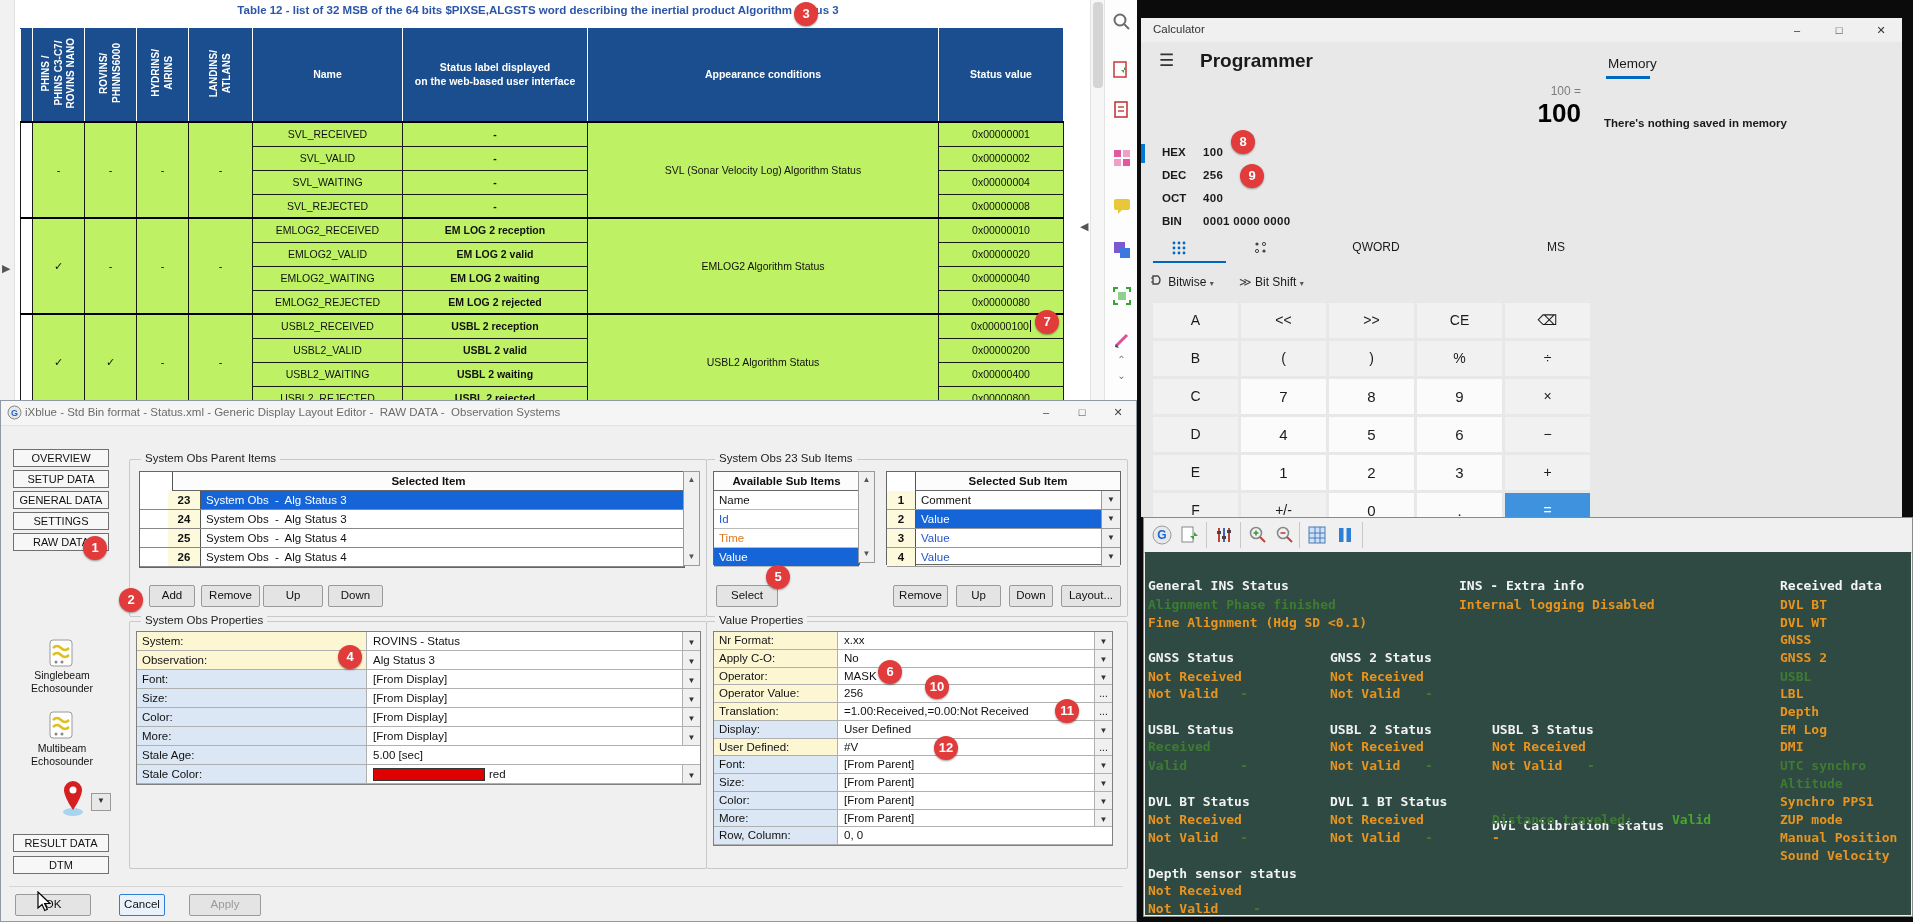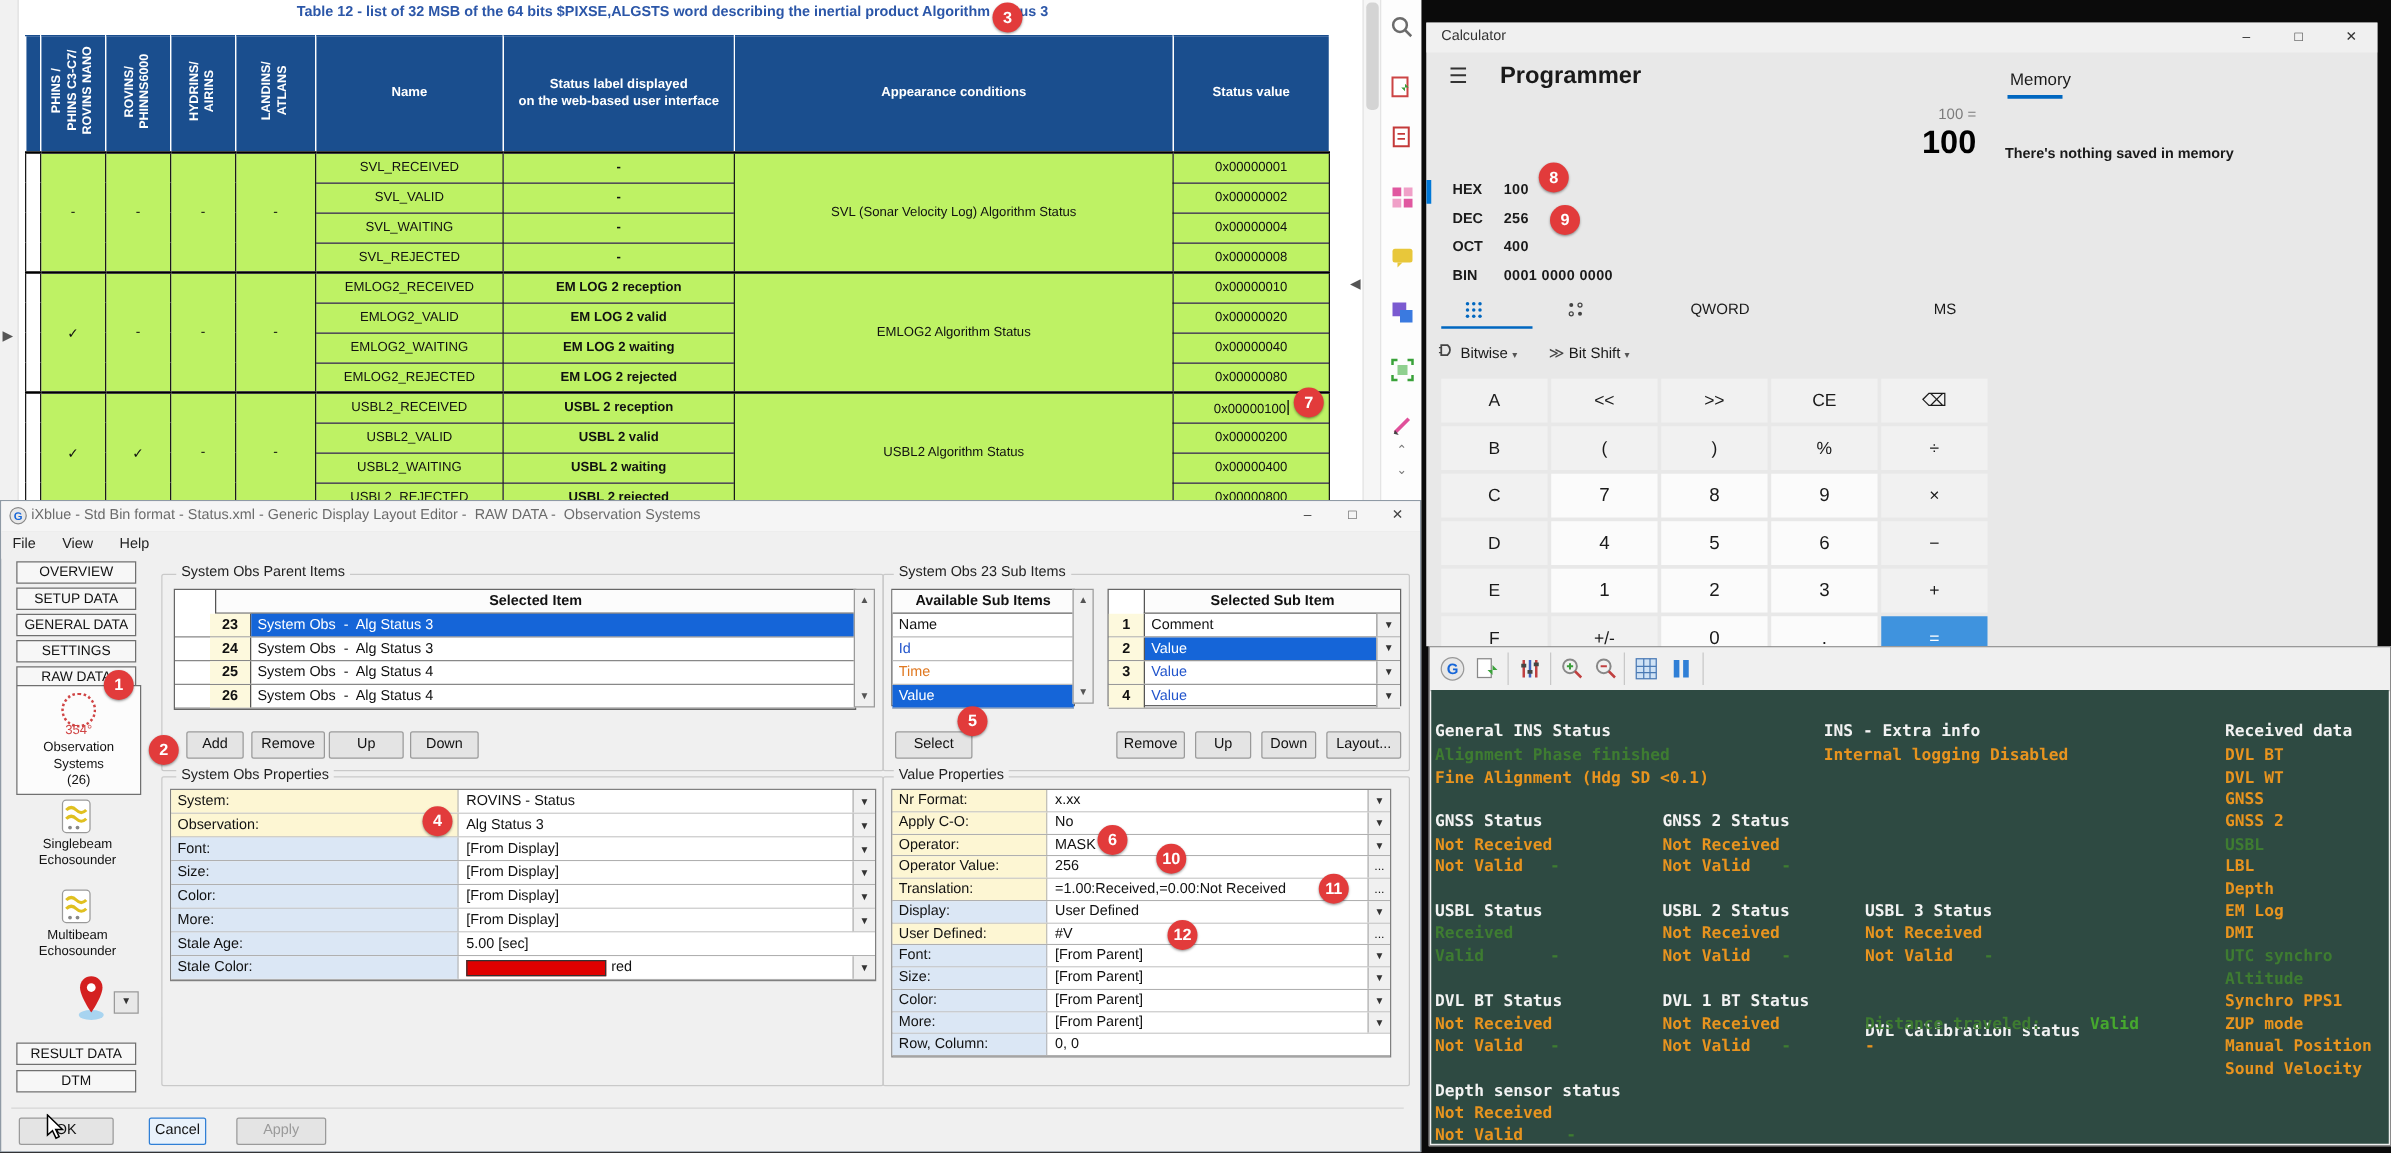--- a/index.html
+++ b/index.html
@@ -311,40 +311,28 @@
         <svg width="15" height="15">
             <circle cx="7.5" cy="7.5" r="6.5" fill="#e8e8e8" stroke="#888"></circle>
             <text x="7.5" y="11" text-anchor="middle" font-size="9" font-weight="bold" fill="#1565d8" font-family="Liberation Sans, sans-serif">G</text>
           </svg>
       </span>
       <span id="dlg-title">iXblue - Std Bin format - Status.xml - Generic Display Layout Editor -  RAW DATA -  Observation Systems</span>
       <span class="dlg-winbtn" style="right:72px">–</span>
       <span class="dlg-winbtn" style="right:36px">□</span>
       <span class="dlg-winbtn" style="right:0">✕</span>
     </div>
-    <div id="dlg-menubar">
-      <span class="menu-item">File</span>
-      <span class="menu-item">View</span>
-      <span class="menu-item">Help</span>
-    </div>
 
     <div id="sidebar-tabs">
         <div class="side-tab">OVERVIEW</div>
         <div class="side-tab">SETUP DATA</div>
         <div class="side-tab">GENERAL DATA</div>
         <div class="side-tab">SETTINGS</div>
         <div class="side-tab">RAW DATA</div>
       </div>
-    <div id="obs-box">
-      <div id="obs-dial"></div>
-      <div id="obs-deg">354°</div>
-      <div id="obs-label" style="white-space: pre-line;">Observation
-Systems
-(26)</div>
-    </div>
     <div class="abs" style="left:47px;top:638px;margin-top:-400px"></div>
     <div class="abs" style="left:47px;top:238px">
       <svg width="26" height="30">
           <rect x="2" y="1" width="22" height="26" rx="3" fill="#fff" stroke="#9a9a9a"></rect>
           <path d="M5 9 q4 -4 8 0 t8 0" fill="none" stroke="#e0c020" stroke-width="2.5"></path>
           <path d="M5 16 q4 -4 8 0 t8 0" fill="none" stroke="#e0c020" stroke-width="2.5"></path>
           <circle cx="8" cy="23" r="1.5" fill="#888"></circle>
           <circle cx="14" cy="23" r="1.5" fill="#888"></circle>
         </svg>
     </div>

